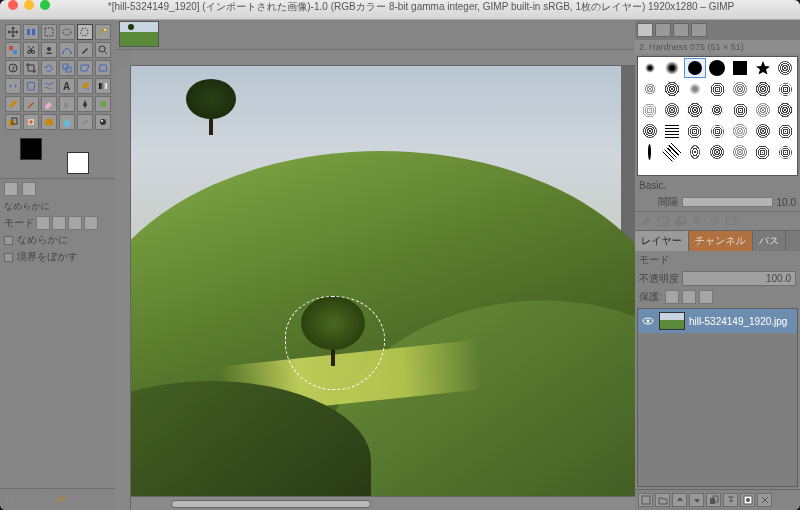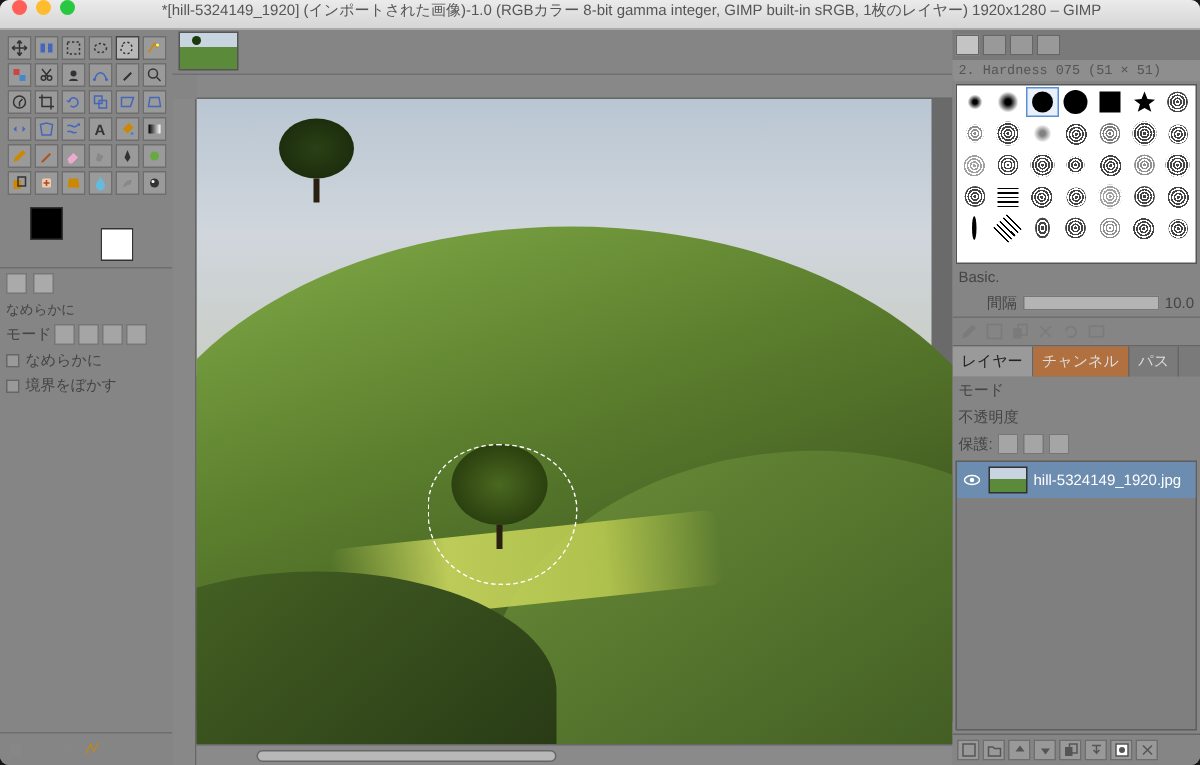--- a/index.html
+++ b/index.html
@@ -57,21 +57,21 @@
   .statusbar{height:18px;background:#8a8a8a;border-top:1px solid #666;display:flex;align-items:center;padding:0 4px;gap:6px;color:#444;font-size:9px;}
   .statusfield{background:#999;border:1px solid #6e6e6e;padding:1px 4px;}
   .statusmsg{flex:1;white-space:nowrap;overflow:hidden;}
   .cancelbtn{width:20px;height:13px;background:#a0a0a0;border:1px solid #6e6e6e;cursor:pointer;}
   
   .right{width:165px;background:#858585;display:flex;flex-direction:column;}
   .rtabs{height:20px;background:#7a7a7a;display:flex;align-items:center;gap:2px;padding:2px;}
   .rtab{width:16px;height:14px;background:#999;border:1px solid #666;cursor:pointer;}
   .rtab.a{background:#c4c4c4;}
   .brushpanel{border-bottom:1px solid #666;}
-  .panelhead{font-size:9px;color:#555;padding:2px 4px;background:#8e8e8e;font-family:Liberation Mono, monospace;}
+  .panelhead{font-size:9px;color:#555;padding:2px 4px;background:#8e8e8e;}
   .brushgrid{height:120px;background:#fff;margin:2px;border:1px solid #555;display:grid;grid-template-columns:repeat(7,1fr);grid-auto-rows:20px;overflow:hidden;padding:1px;gap:1px;}
   .brush{display:flex;align-items:center;justify-content:center;}
   .brush.sel{outline:1px solid #5a8fd6;outline-offset:-1px;background:#e8f0fa;}
   .bcircle{background:#000;border-radius:50%;}
   .bsoft{background:radial-gradient(#000 20%,transparent 70%);border-radius:50%;}
   .bsquare{background:#000;}
   .btex{background:repeating-radial-gradient(#444 0 1px,transparent 1px 2px);border-radius:50%;}
   .blines{background:repeating-linear-gradient(0deg,#000 0 1px,transparent 1px 3px);}
   .brushfoot{display:flex;align-items:flex-end;padding:2px 4px;font-size:9px;color:#444;gap:4px;}
   .brushfoot .lbl{flex:1;}
@@ -540,20 +540,21 @@
         <div class="ltabs">
           <div class="ltab a">レイヤー</div>
           <div class="ltab" style="background:#b07040">チャンネル</div>
           <div class="ltab">パス</div>
         </div>
         <div class="lrow">
           <span>モード</span>
         </div>
         <div class="lrow">
           <span>不透明度</span>
+          <div class="lsel" style="text-align:right">100.0</div>
         </div>
         <div class="lrow">
           <span>保護:</span>
           <div class="modeicon"></div>
           <div class="modeicon"></div>
           <div class="modeicon"></div>
         </div>
         <div class="llist">
           <div class="layer">
             <div class="eye">

